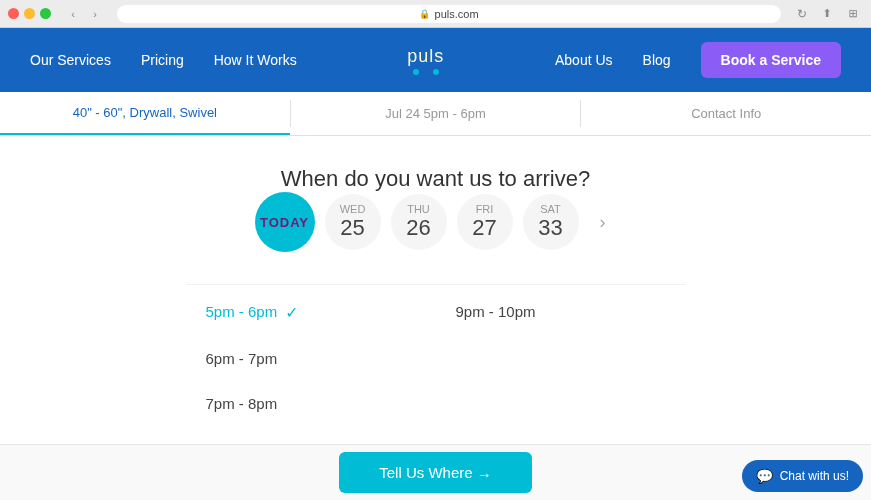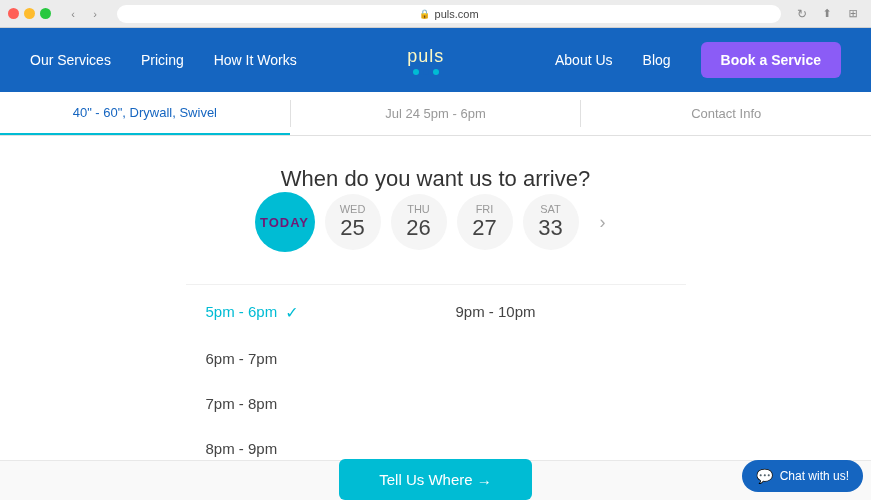--- a/index.html
+++ b/index.html
@@ -184,23 +184,23 @@
       margin: 4px 0;
     }
 
     
     .bottom-bar {
       position: absolute;
       bottom: 0;
       left: 0;
       right: 0;
       background: #f9f9f9;
-      height: 40px;
-      display: flex;
-      align-items: flex-end;
+      height: 56px;
+      display: flex;
+      align-items: center;
       justify-content: center;
       border-top: 1px solid #e8e8e8;
     }
     .tell-us-btn {
       background: #00bcd4;
       color: #fff;
       border: none;
       border-radius: 6px;
       padding: 12px 40px;
       font-size: 15px;

